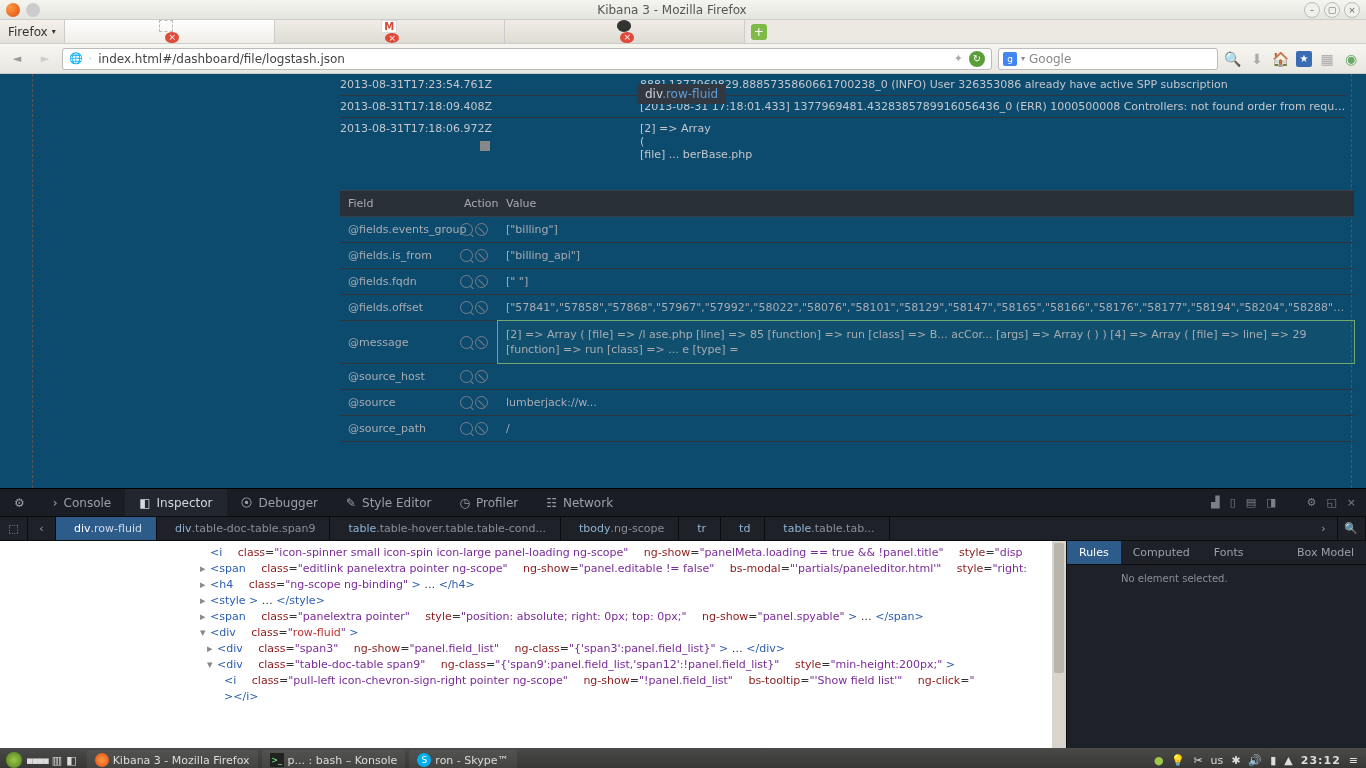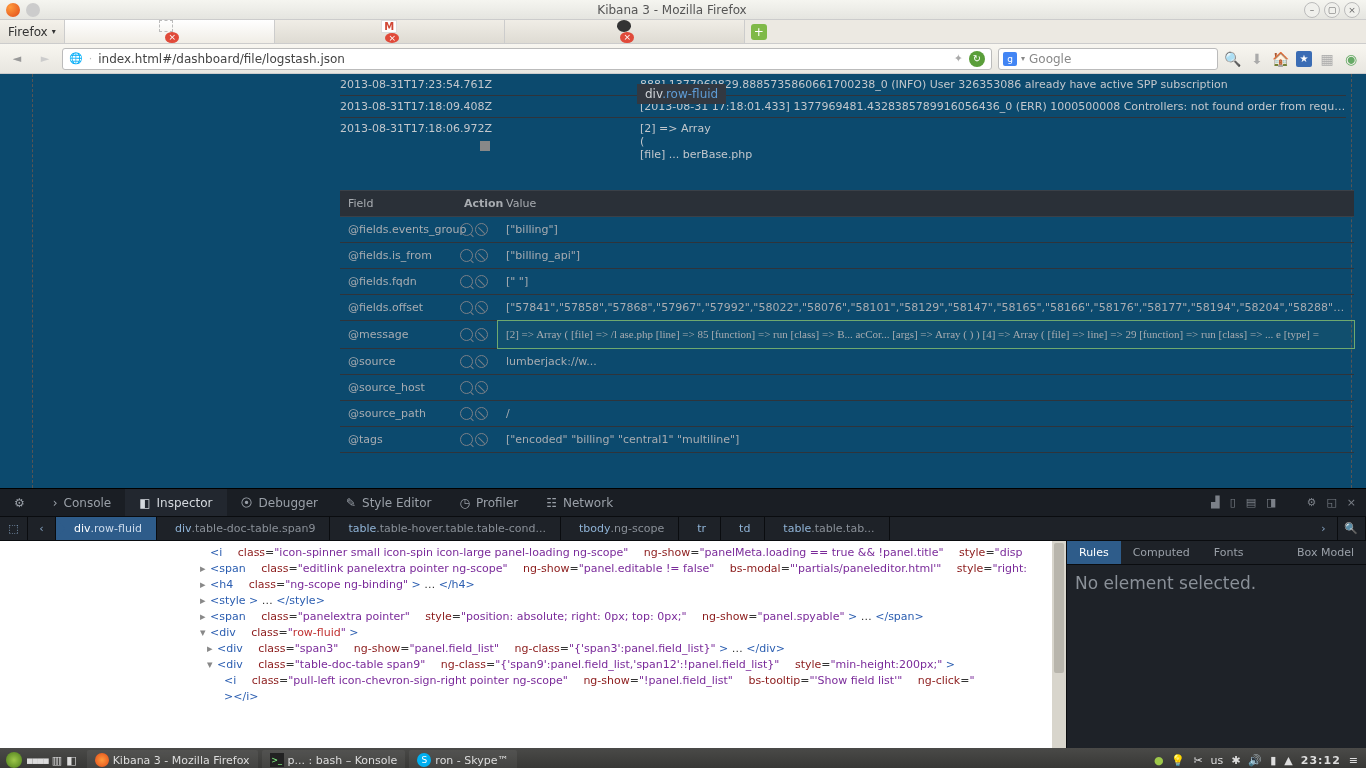--- a/index.html
+++ b/index.html
@@ -42,24 +42,24 @@
 .log-area { position: absolute; left: 340px; right: 20px; top: 0; }
 .log-row { display: flex; padding: 4px 0; border-bottom: 1px solid #2f343b; }
 .log-ts { width: 300px; color: #c3c7cc; }
 .log-msg { flex: 1; color: #c3c7cc; overflow: hidden; white-space: nowrap; text-overflow: ellipsis; }
 .spinner { width: 10px; height: 10px; background: #888; margin-left: 140px; margin-top: 6px; }
 
 .field-table { position: absolute; left: 340px; right: 12px; top: 116px; }
 .ft-header { display: flex; background: #2a3038; border-top: 1px solid #3a4048; border-bottom: 1px solid #3a4048; }
 .ft-header div, .ft-row div.cell { padding: 6px 8px; }
 .col-field { width: 116px; }
-.col-action { width: 42px; font-weight: bold; }
+.col-action { width: 42px; }
 .col-value { flex: 1; overflow: hidden; white-space: nowrap; text-overflow: ellipsis; }
 .ft-row { display: flex; border-bottom: 1px solid #2f343b; align-items: center; }
-.ft-row.highlight .col-value { outline: 1px solid #6fa96f; background: rgba(111,169,111,0.05); font-family: Liberation Serif, serif; }
+.ft-row.highlight .col-value { outline: 1px solid #6fa96f; background: rgba(111,169,111,0.05); }
 .act { display: flex; gap: 2px; padding: 6px 4px; }
 .act span { width: 13px; height: 13px; border-radius: 50%; border: 1px solid #7a8088; display: inline-block; position: relative; }
 .act span.mag::after { content: ""; position: absolute; width: 4px; height: 1px; background: #7a8088; bottom: -1px; right: -2px; transform: rotate(45deg); }
 .act span.ban::after { content: ""; position: absolute; left: 1px; right: 1px; top: 50%; height: 1px; background: #7a8088; transform: rotate(45deg); }
 
 .devtools { height: 260px; background: #14171c; display: flex; flex-direction: column; color: #b3b8bf; border-top: 1px solid #000; }
 .dt-tabs { height: 28px; display: flex; align-items: stretch; background: #1a1e24; border-bottom: 1px solid #0a0c0f; }
 .dt-tab { display: flex; align-items: center; gap: 6px; padding: 0 14px; color: #9aa0a8; font-size: 12px; }
 .dt-tab.active { background: #22272f; color: #d5d9de; }
 .dt-tab .ico { font-size: 12px; }
@@ -79,21 +79,21 @@
 .dom-line { white-space: pre; line-height: 16px; }
 .tgl { display: inline-block; width: 10px; color: #888; }
 .t-blue { color: #2a5db0; }
 .t-red { color: #c03030; }
 .t-darkred { color: #8b1a1a; margin-left: 12px; }
 .t-purple { color: #7a2a9a; }
 .side-panel { width: 300px; background: #1e2228; border-left: 1px solid #0a0c0f; display: flex; flex-direction: column; }
 .sp-tabs { height: 24px; display: flex; border-bottom: 1px solid #0a0c0f; }
 .sp-tab { flex: 0 0 auto; padding: 0 12px; display: flex; align-items: center; color: #9aa0a8; font-size: 11px; }
 .sp-tab.active { background: #2e5c8a; color: #fff; }
-.sp-body { padding: 8px; color: #8a9098; font-size: 17px; }
+.sp-body { padding: 8px; color: #8a9098; font-size: 10px; margin-left: 46px; }
 
 .taskbar { height: 24px; background: linear-gradient(#4a4a48,#343432); display: flex; align-items: center; color: #ddd; font-size: 11px; }
 .tb-left { display: flex; align-items: center; gap: 4px; padding: 0 6px; }
 .tb-item { display: flex; align-items: center; gap: 4px; padding: 2px 8px; background: rgba(255,255,255,0.06); border-radius: 2px; margin-left: 4px; height: 20px; }
 .tb-item .ico { width: 14px; height: 14px; display: flex; align-items: center; justify-content: center; }
 .tb-right { margin-left: auto; display: flex; align-items: center; gap: 8px; padding: 0 8px; }
 .clock { font-weight: bold; letter-spacing: 1px; }
 .scrollbar-v { position: absolute; right: 0; top: 0; bottom: 0; width: 14px; background: #d8d5cc; }
 .sb-thumb { position: absolute; left: 2px; right: 2px; background: #b8b5ac; border-radius: 2px; }
 .gm-icon { width:16px; height:16px; background:#fff; border:1px solid #ddd; display:flex; align-items:center; justify-content:center; color:#d14836; font-weight:bold; font-size:10px; }
@@ -232,50 +232,42 @@
         <div class="ft-row highlight">
           <div class="col-field cell">@message</div>
           <div class="col-action act">
             <span class="mag"></span>
             <span class="ban"></span>
           </div>
           <div class="col-value cell" style="white-space:normal;line-height:15px">[2] =&gt; Array ( [file] =&gt; /l                                                                             ase.php [line] =&gt; 85 [function] =&gt; run [class] =&gt; B...             acCor...
 [args] =&gt; Array ( ) ) [4] =&gt; Array ( [file] =&gt;                                          line] =&gt; 29 [function] =&gt; run [class] =&gt; ...           e [type] =</div>
         </div>
         <div class="ft-row">
+          <div class="col-field cell">@source_host</div>
+          <div class="col-action act">
+            <span class="mag"></span>
+            <span class="ban"></span>
+          </div>
+          <div class="col-value cell" style=""></div>
+        </div>
+        <div class="ft-row">
           <div class="col-field cell">@source</div>
           <div class="col-action act">
             <span class="mag"></span>
             <span class="ban"></span>
           </div>
           <div class="col-value cell" style="">lumberjack://w...</div>
         </div>
         <div class="ft-row">
-          <div class="col-field cell">@source_host</div>
-          <div class="col-action act">
-            <span class="mag"></span>
-            <span class="ban"></span>
-          </div>
-          <div class="col-value cell" style=""></div>
-        </div>
-        <div class="ft-row">
           <div class="col-field cell">@source_path</div>
           <div class="col-action act">
             <span class="mag"></span>
             <span class="ban"></span>
           </div>
           <div class="col-value cell" style="">/</div>
-        </div>
-        <div class="ft-row">
-          <div class="col-field cell">@tags</div>
-          <div class="col-action act">
-            <span class="mag"></span>
-            <span class="ban"></span>
-          </div>
-          <div class="col-value cell" style="">["encoded" "billing" "central1" "multiline"]</div>
         </div>
       </div>
   </div>
 </div>
 
 <div class="devtools">
   <div class="dt-tabs">
     <div class="dt-tab">
         <span class="ico">⚙</span>
       </div>

